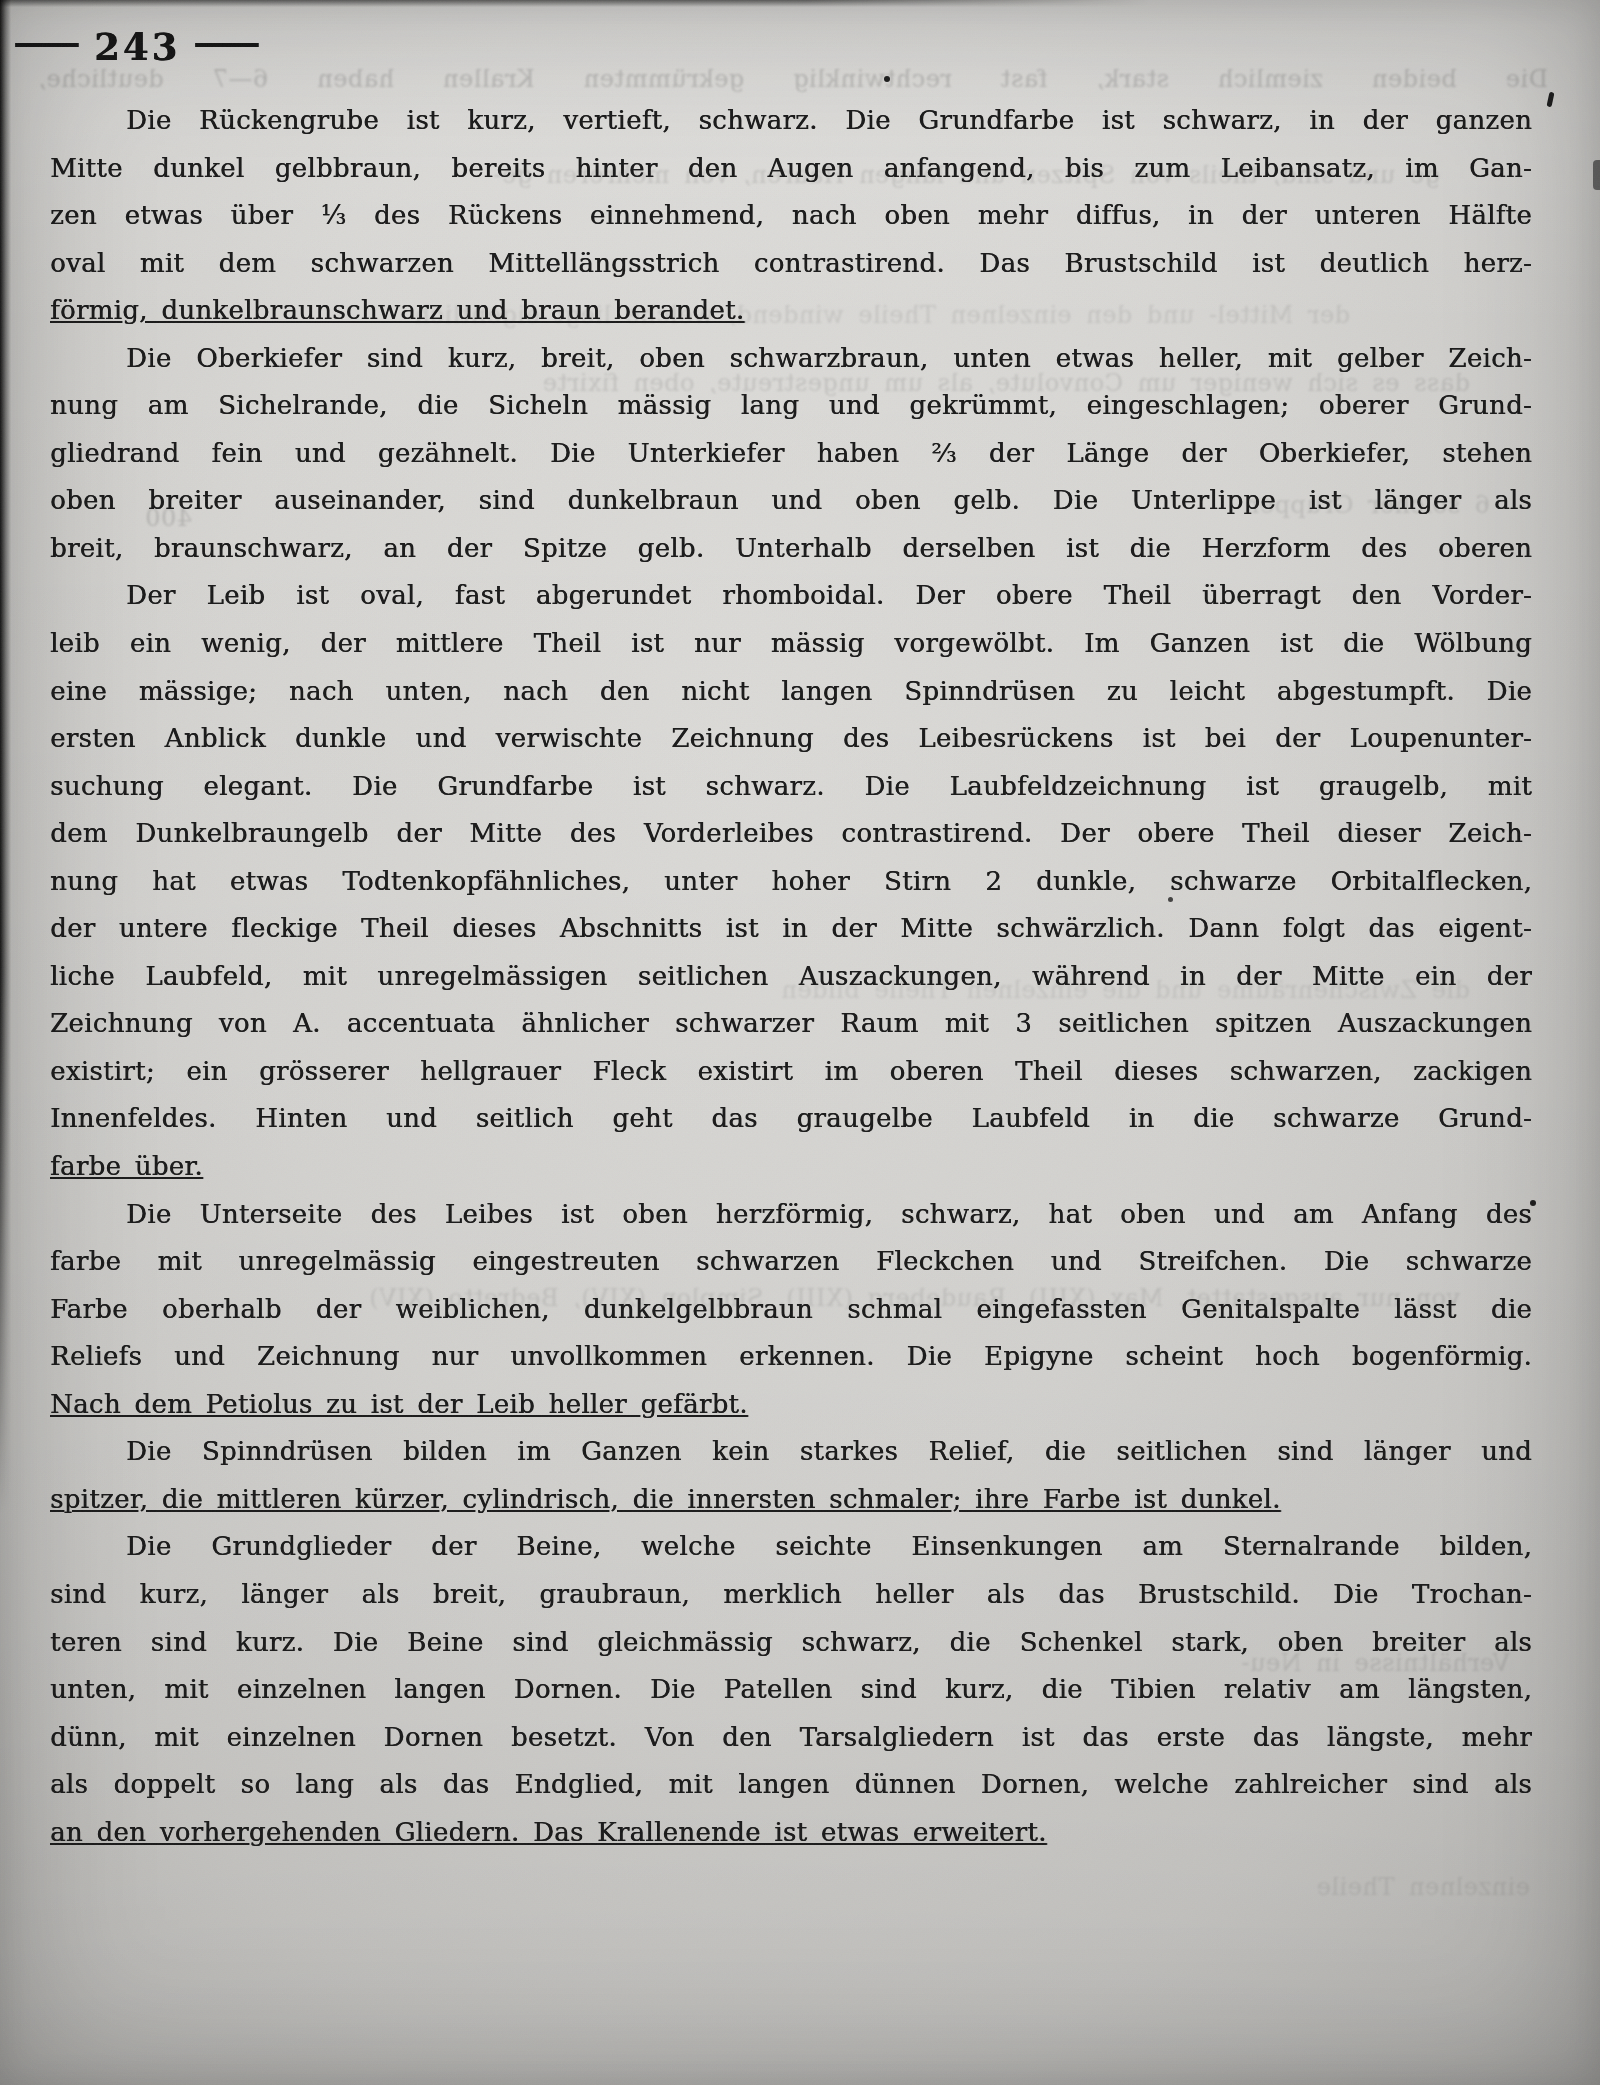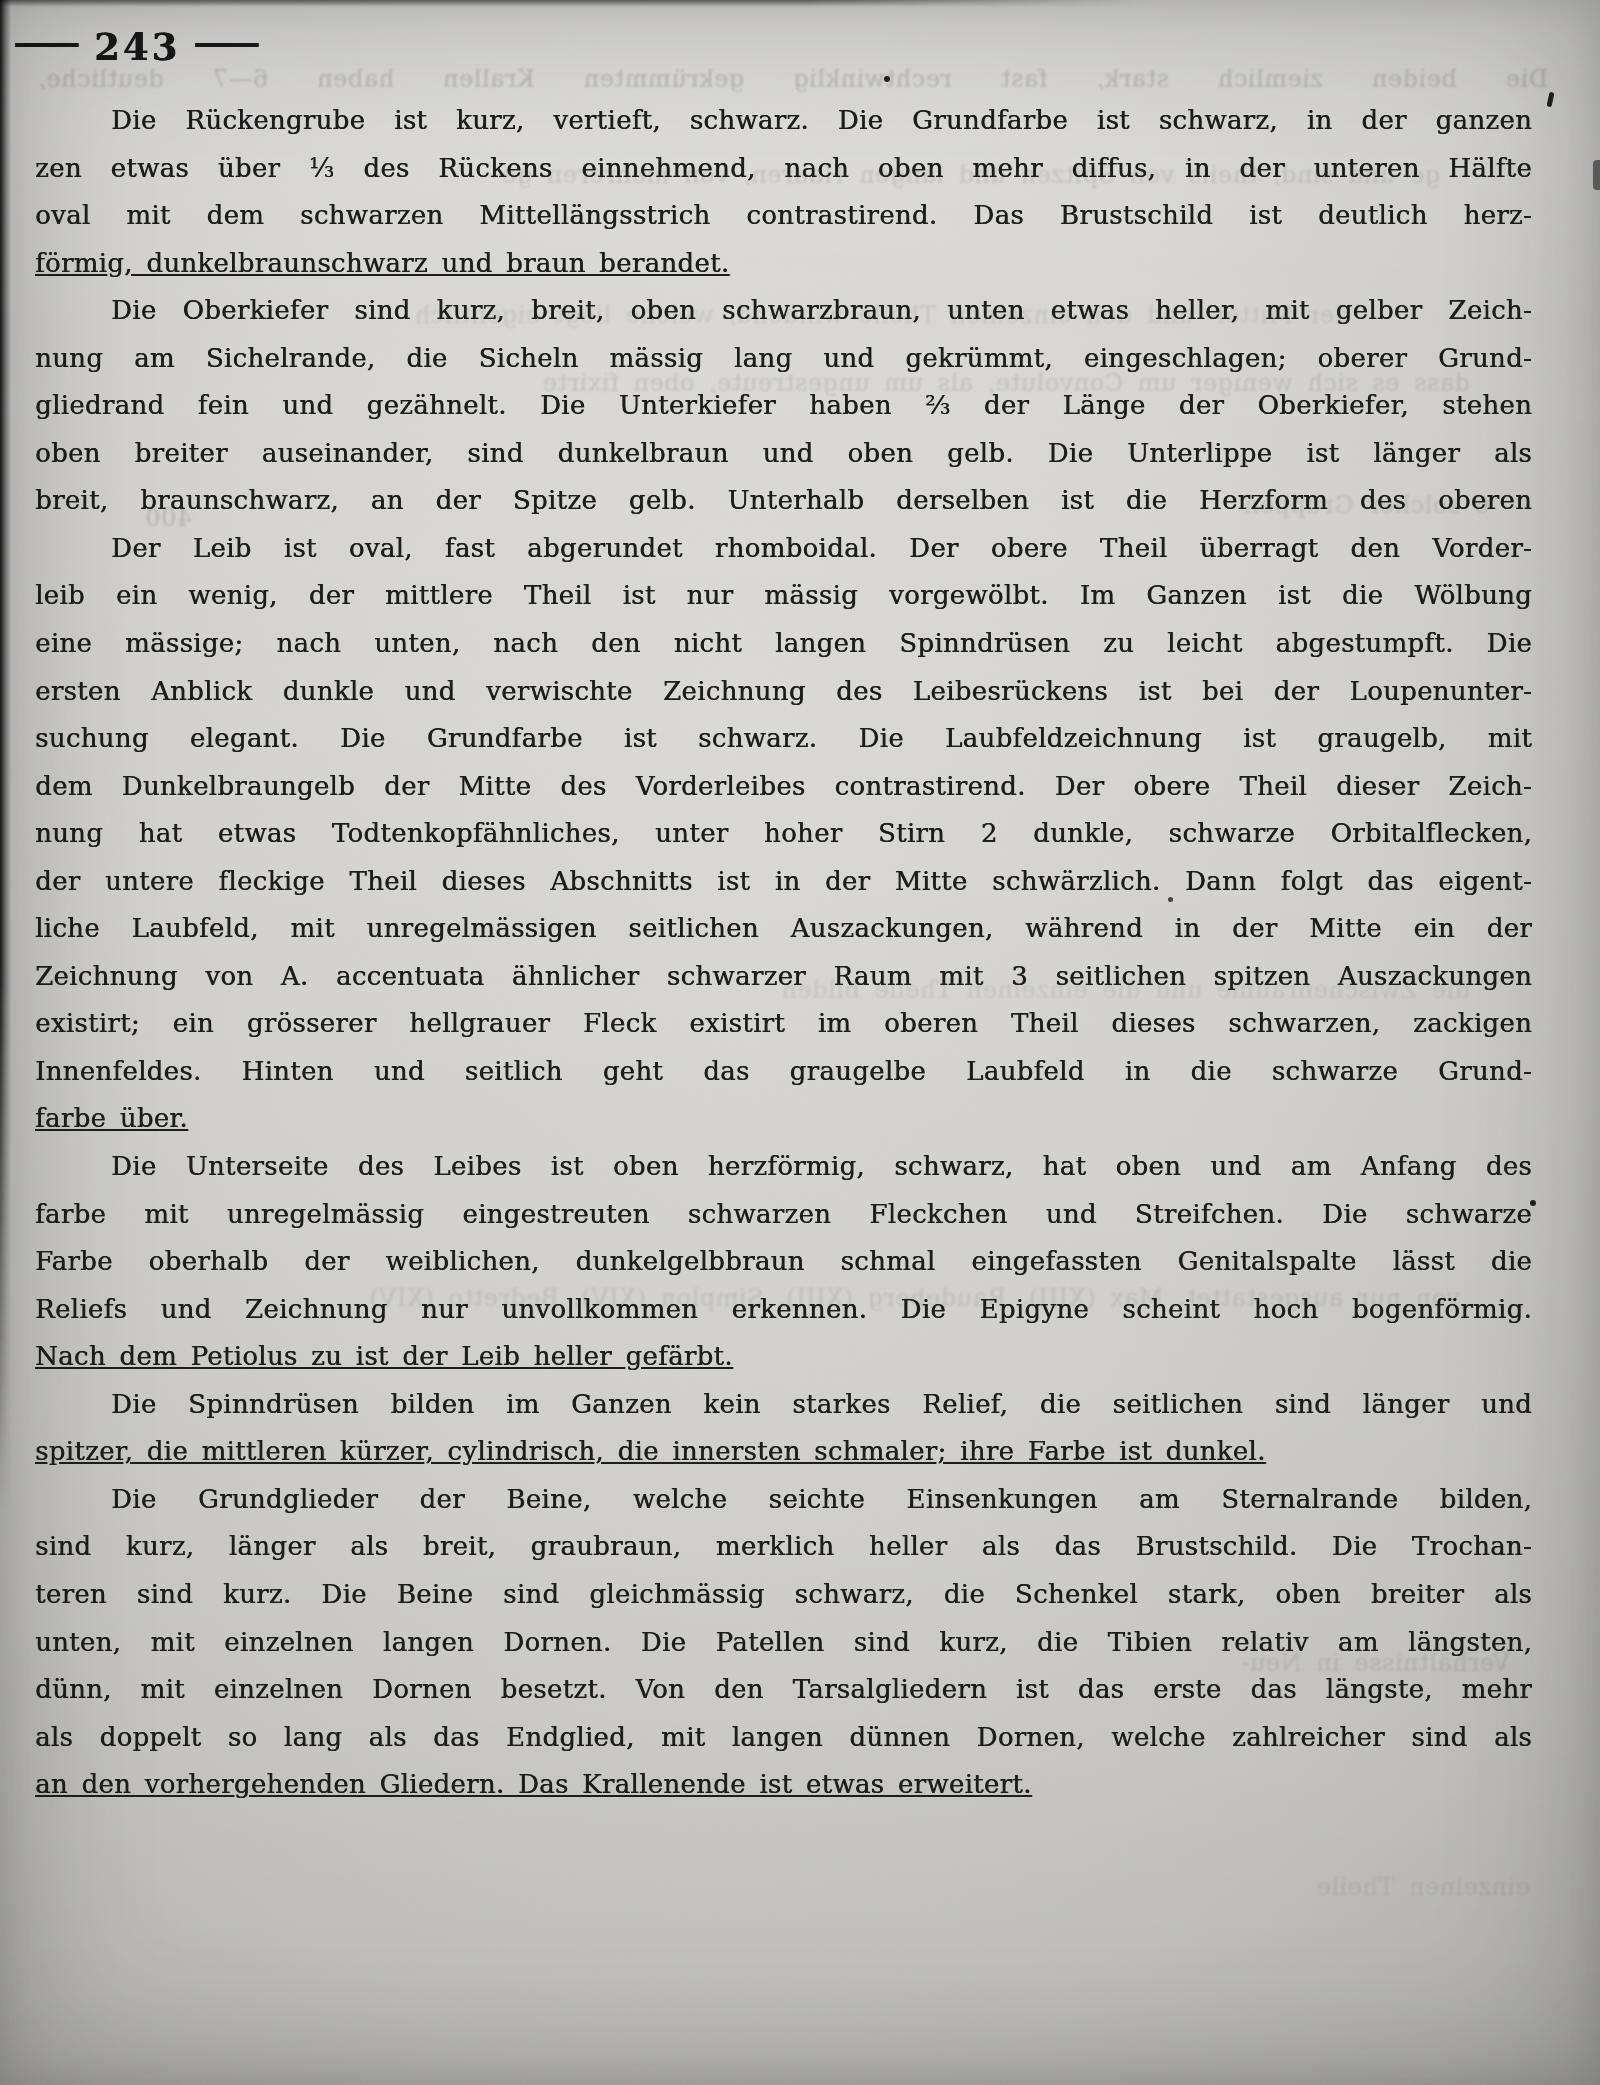--- a/index.html
+++ b/index.html
@@ -35,21 +35,21 @@
   .header .dash{display:inline-block;transform:scaleX(2.1);font-size:34px;font-weight:bold;margin:0 30px;vertical-align:6px;}
   .header .pagenum{display:inline-block;font-size:37px;font-weight:bold;letter-spacing:3px;
     text-shadow:0.4px 0 0 #141414;}
 
   .text-block{position:absolute;left:35px;top:97px;width:1497px;color:#191919;}
   .line{
     font-size:26px;line-height:47.55px;height:47.55px;
     text-align:justify;text-align-last:justify;
     letter-spacing:0.3px;word-spacing:5px;
     text-shadow:0.45px 0 0 #1c1c1c;
-    white-space:normal;overflow:hidden;
+    white-space:normal;overflow:hidden;margin-left:15px;
   }
   .line.end{text-align-last:left;text-decoration:underline;}
   .line.indent{padding-left:76px;}
 
   .ghost{
     position:absolute;transform:scaleX(-1);
     color:rgba(55,55,55,0.9);opacity:0.16;filter:blur(1.1px);
     font-size:24px;line-height:30px;white-space:nowrap;overflow:hidden;
     letter-spacing:0.5px;word-spacing:6px;pointer-events:none;
   }
@@ -89,20 +89,21 @@
   <div class="ghost g9">Verhältnisse in Neu-</div>
   <div class="ghost g10">einzelnen Theile</div>
 
   <div class="header">
     <span class="dash">—</span><span class="pagenum">243</span><span class="dash">—</span>
   </div>
 
   <div class="text-block">
 
     <div class="line indent">Die Rückengrube ist kurz, vertieft, schwarz.  Die Grundfarbe ist schwarz, in der ganzen</div>
+    <div class="line">Mitte dunkel gelbbraun, bereits hinter den Augen anfangend, bis zum Leibansatz, im Gan-</div>
     <div class="line">zen etwas über ⅓ des Rückens einnehmend, nach oben mehr diffus, in der unteren Hälfte</div>
     <div class="line">oval mit dem schwarzen Mittellängsstrich contrastirend.  Das Brustschild ist deutlich herz-</div>
     <div class="line end">förmig, dunkelbraunschwarz und braun berandet.</div>
 
     <div class="line indent">Die Oberkiefer sind kurz, breit, oben schwarzbraun, unten etwas heller, mit gelber Zeich-</div>
     <div class="line">nung am Sichelrande, die Sicheln mässig lang und gekrümmt, eingeschlagen; oberer Grund-</div>
     <div class="line">gliedrand fein und gezähnelt.  Die Unterkiefer haben ⅔ der Länge der Oberkiefer, stehen</div>
     <div class="line">oben breiter auseinander, sind dunkelbraun und oben gelb.  Die Unterlippe ist länger als</div>
     <div class="line">breit, braunschwarz, an der Spitze gelb.  Unterhalb derselben ist die Herzform des oberen</div>
 

